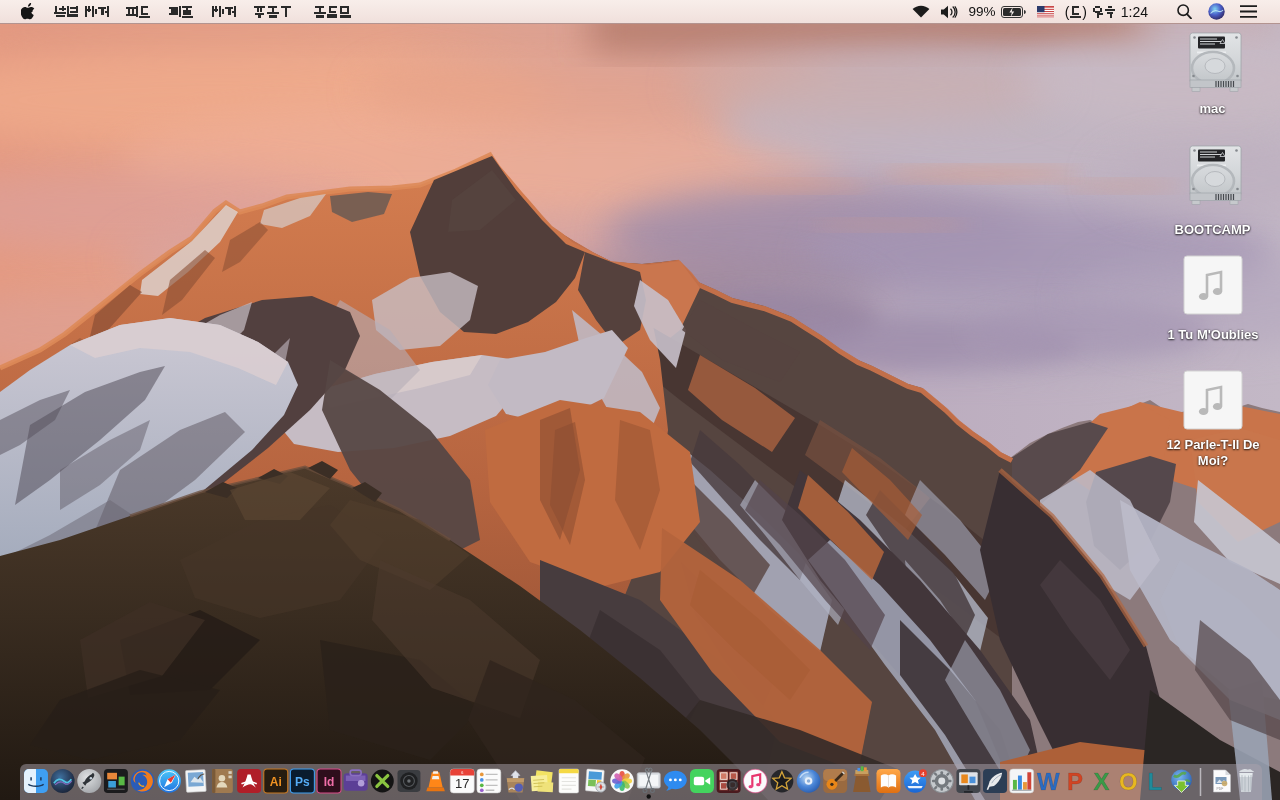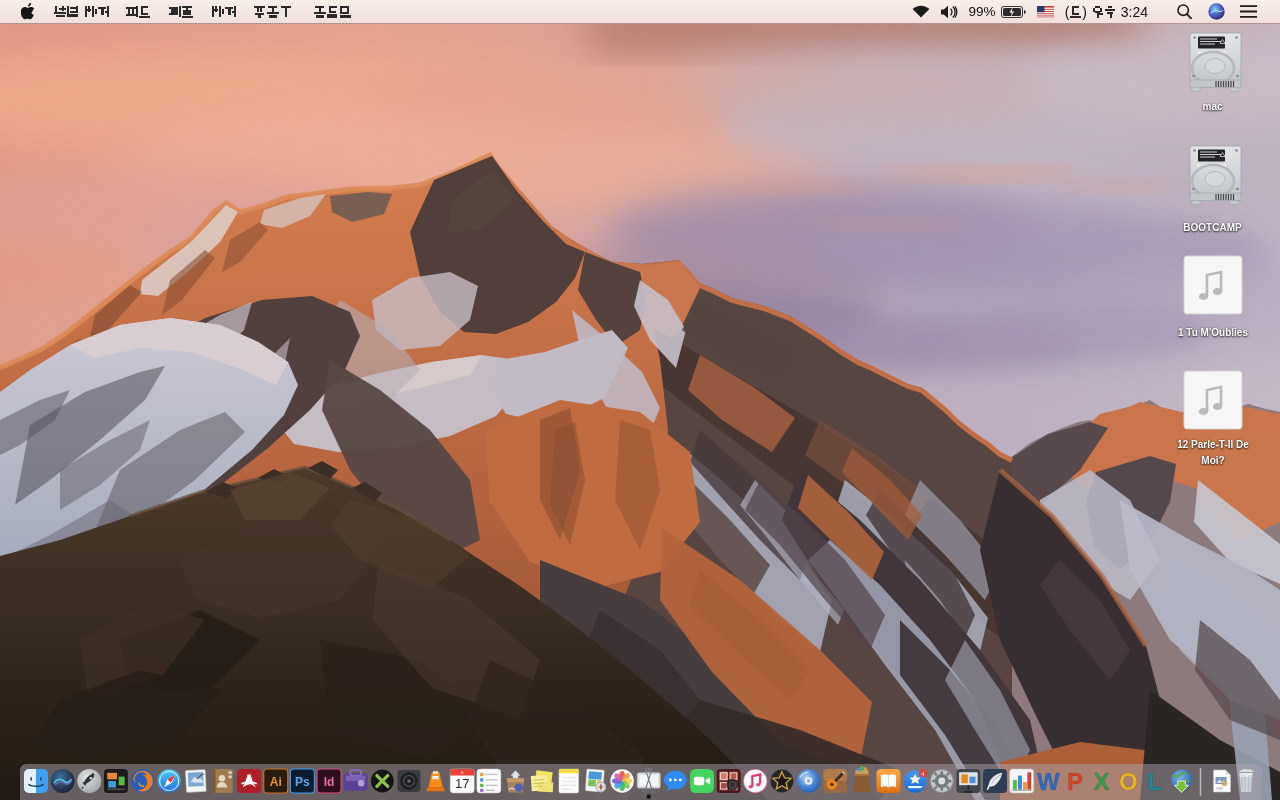--- a/index.html
+++ b/index.html
@@ -9,21 +9,21 @@
   
   #menubar{position:absolute;left:0;top:0;width:1280px;height:24px;
     background:linear-gradient(#f8eeea,#f0e0dc);
     border-bottom:1px solid #b39490;box-sizing:border-box;
     display:flex;align-items:center;font-size:14px;color:#1f1f1f;}
   .mitem{display:inline-flex;align-items:center;height:24px;}
   
   .k{display:inline-block;width:11px;height:12px;margin:0 1px;position:relative;}
   .k i{position:absolute;background:#2a2a2a;}
   
-  .dlabel{position:absolute;color:#fff;font-weight:bold;font-size:10px;text-align:center;
+  .dlabel{position:absolute;color:#fff;font-weight:bold;font-size:13px;text-align:center;
     text-shadow:0 1px 2px rgba(0,0,0,.75), 0 0 2px rgba(0,0,0,.5);letter-spacing:0;}
   
   #dock{position:absolute;left:20px;top:764px;width:1242px;height:36px;
     background:rgba(169,161,172,.5);border-radius:6px 6px 0 0;}
 </style>
 </head>
 <body>
 <div id="stage">
   <svg id="wall" viewBox="0 0 1280 800" preserveAspectRatio="none" xmlns="http://www.w3.org/2000/svg">
     <defs>
@@ -372,21 +372,21 @@
           <i style="left:1px;top:2px;width:2px;height:4px"></i>
           <i style="left:8px;top:2px;width:2px;height:4px"></i>
           <i style="left:3px;top:5px;width:5px;height:2px"></i>
           <i style="left:5px;top:7px;width:6px;height:2px"></i>
           <i style="left:5px;top:9px;width:2px;height:3px"></i>
         </span><span class="k">
           <i style="left:3px;top:0px;width:4px;height:2px"></i>
           <i style="left:0px;top:3px;width:10px;height:2px"></i>
           <i style="left:2px;top:6px;width:6px;height:2px"></i>
           <i style="left:5px;top:8px;width:2px;height:4px"></i>
-        </span>&nbsp;<span>3:24</span></span>
+        </span>&nbsp;<span>1:24</span></span>
     <span style="width:29px"></span>
     <svg width="15" height="15" viewBox="0 0 15 15" xmlns="http://www.w3.org/2000/svg">
       <circle cx="6.2" cy="6.2" r="5.2" fill="none" stroke="#1c1c1c" stroke-width="1.6"></circle>
       <path d="M10 10.2 14 14.4" stroke="#1c1c1c" stroke-width="1.8" stroke-linecap="round"></path>
     </svg>
     <span style="width:16px"></span>
     <svg width="17" height="17" viewBox="0 0 17 17" xmlns="http://www.w3.org/2000/svg">
       <defs>
           <radialGradient id="siriorb" cx="0.4" cy="0.35" r="0.8">
         <stop offset="0" stop-color="#7fd4f2"></stop>

